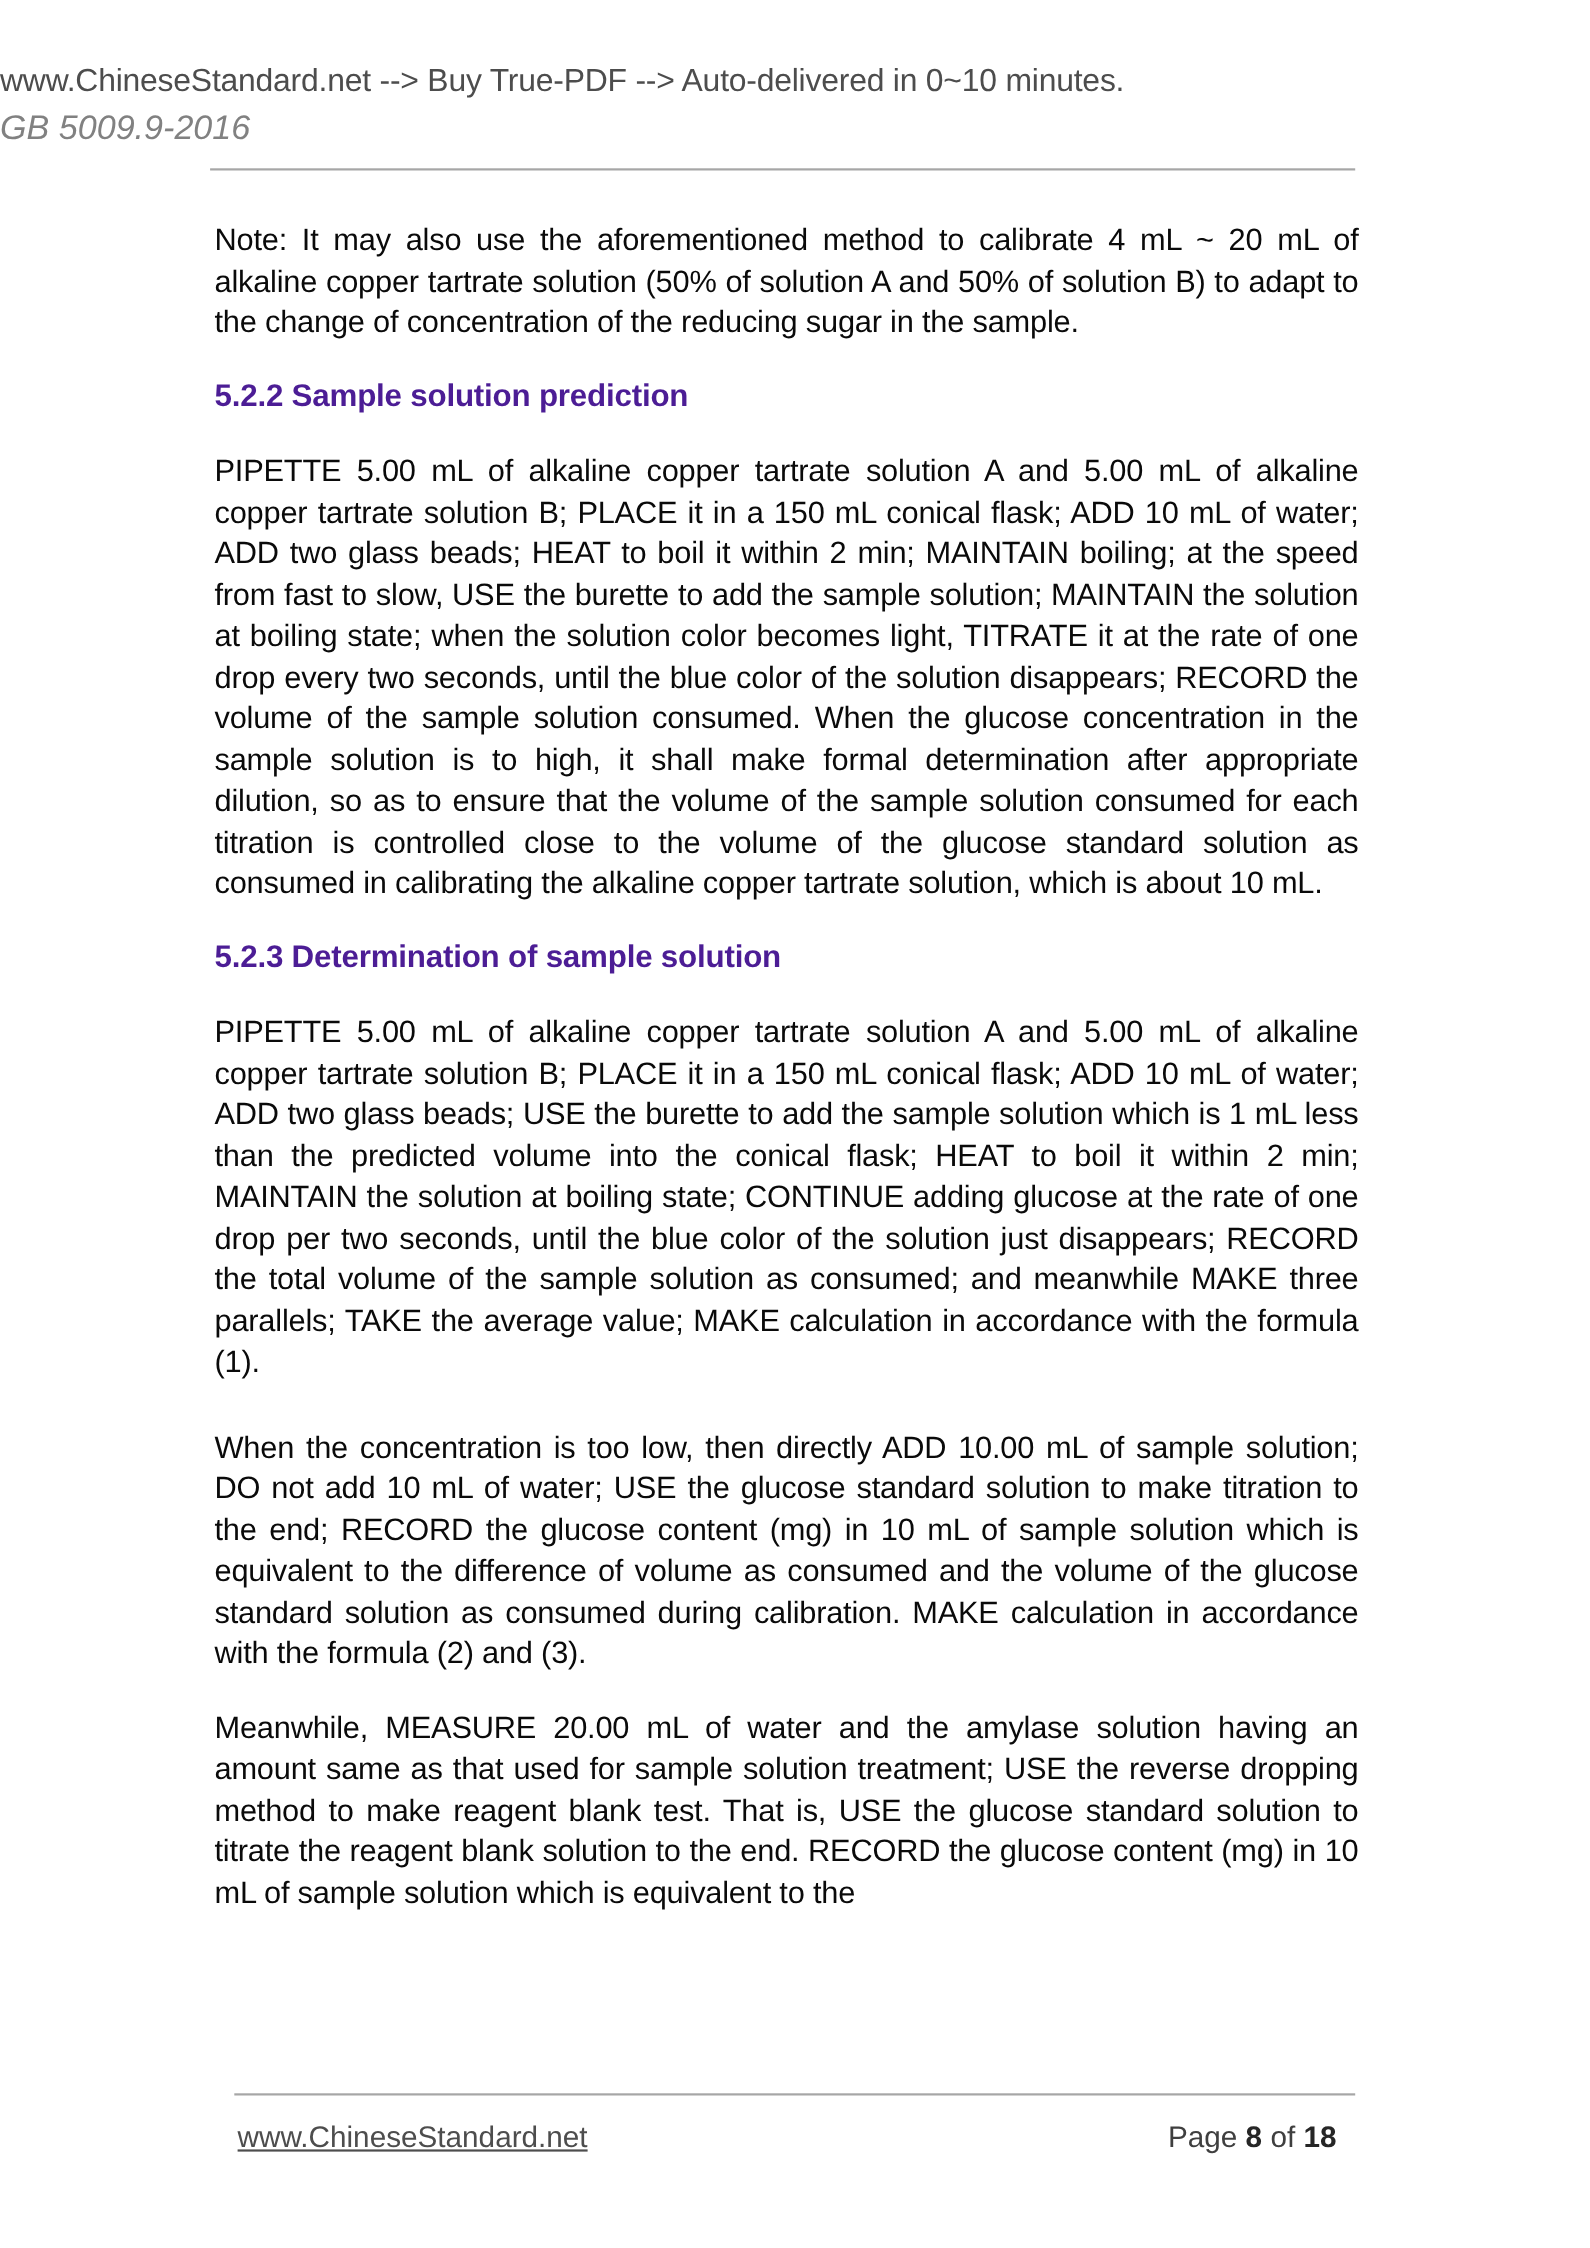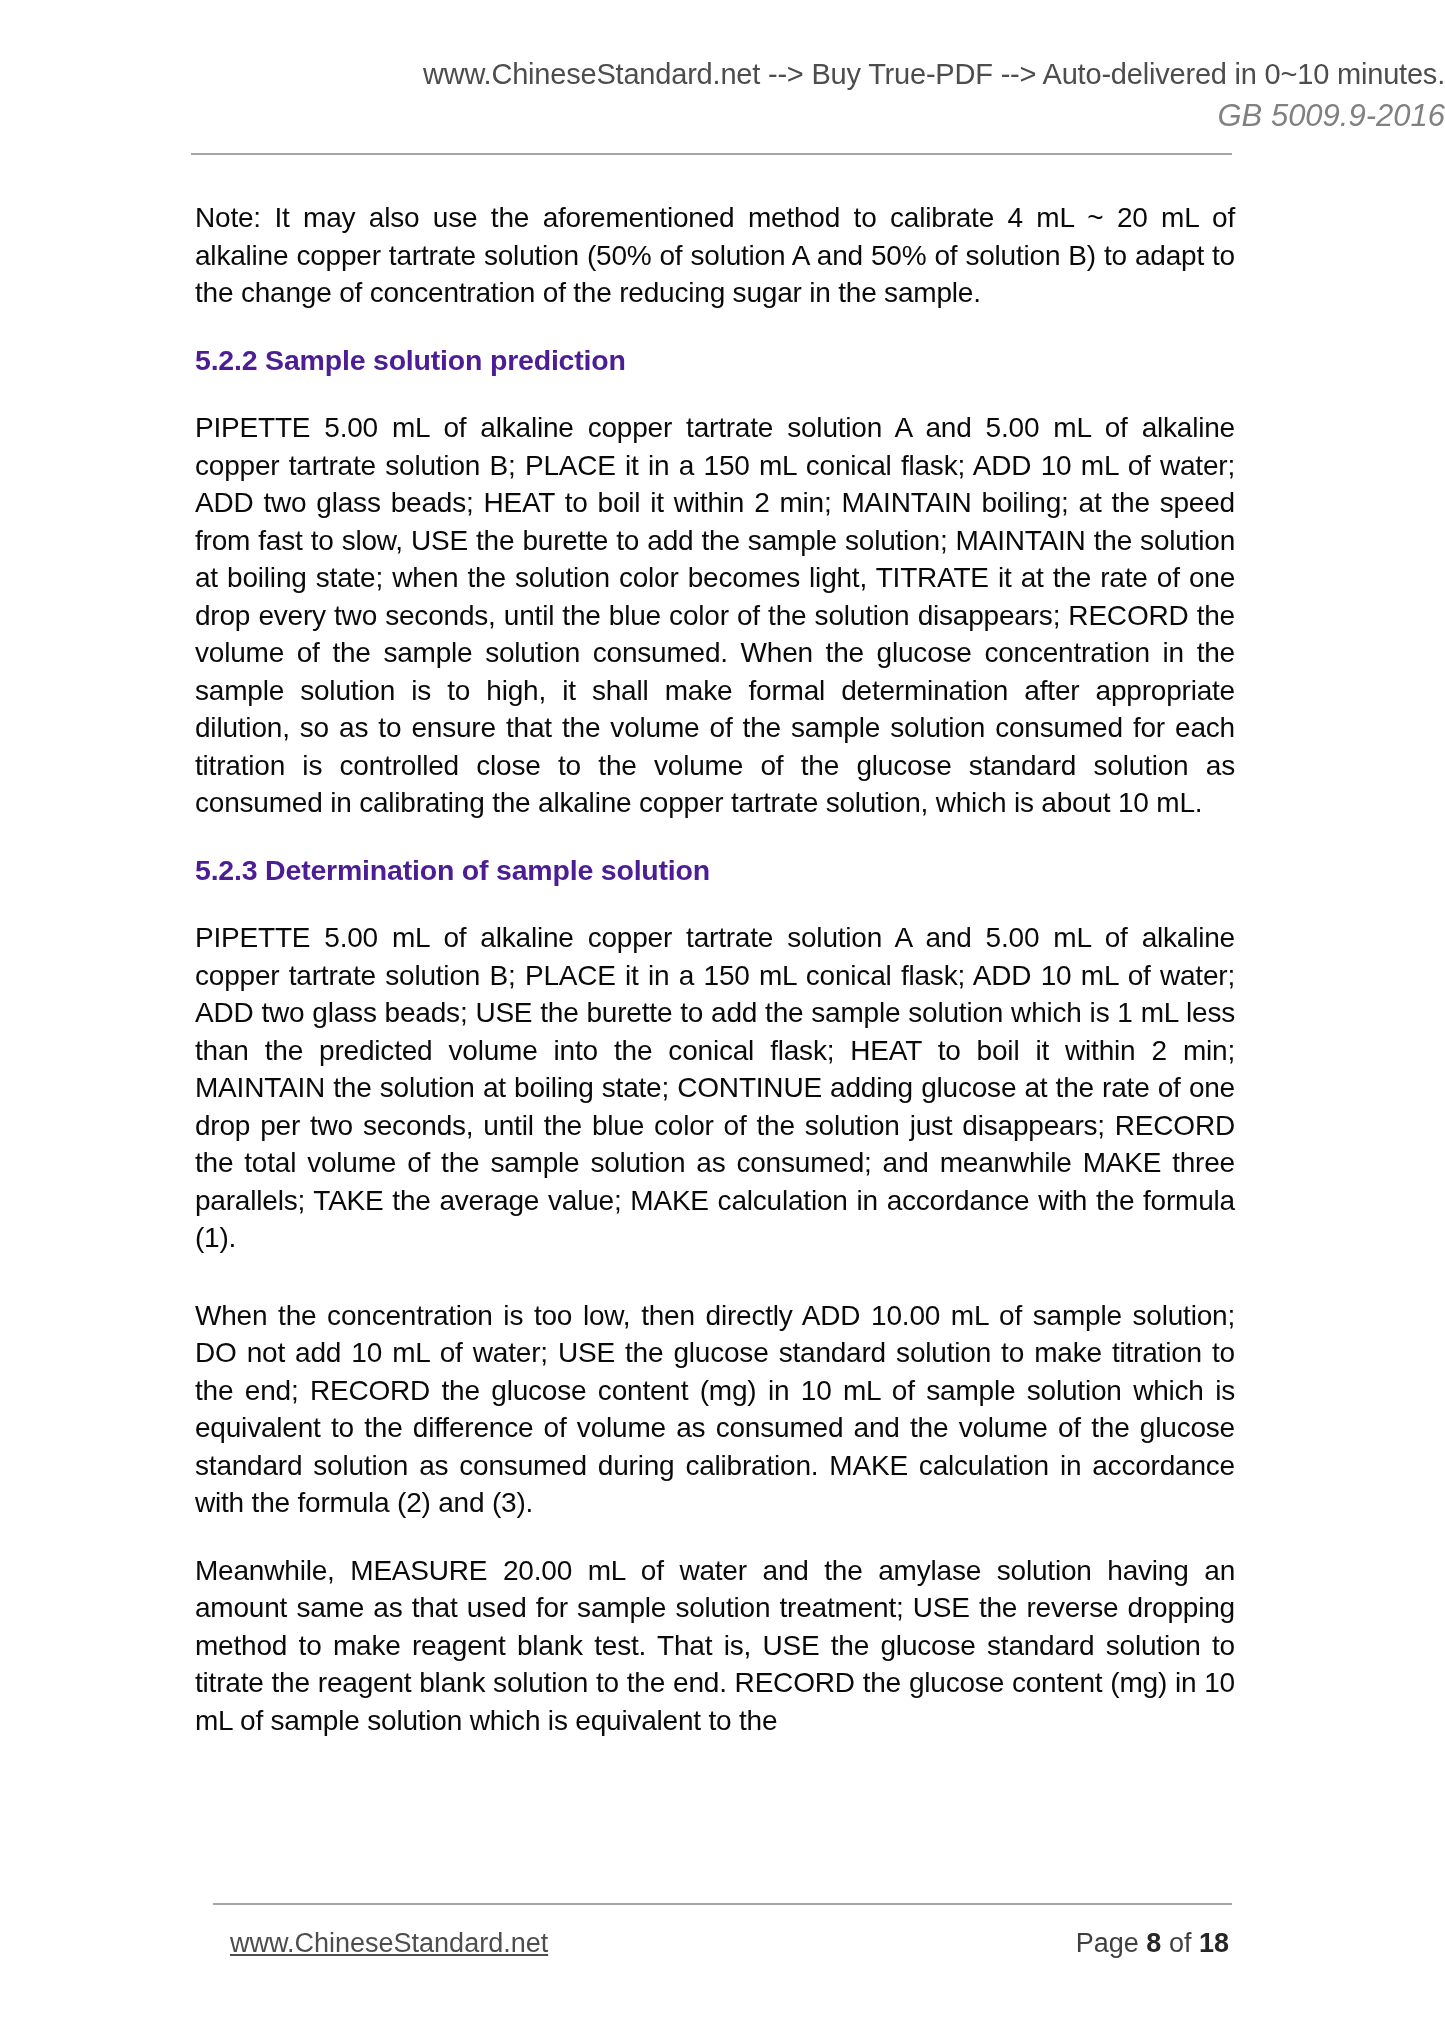--- a/index.html
+++ b/index.html
@@ -10,23 +10,22 @@
   .page {
     position: relative;
     width: 1445px;
     height: 2044px;
     margin: 0 auto;
     background: #ffffff;
     font-family: "Liberation Sans", "DejaVu Sans", sans-serif;
     overflow: hidden;
   }
   .header {
-    text-align: right;
+    text-align: left;
     padding-top: 56px;
-    padding-left: 20px;
   }
   .header-line1 {
     font-size: 29px;
     line-height: 36px;
     color: #4d4d4d;
     letter-spacing: -0.2px;
   }
   .header-line2 {
     font-size: 31px;
     line-height: 30px;
@@ -66,21 +65,21 @@
     text-align: left;
   }
   .footer-rule {
     position: absolute;
     left: 213px;
     top: 1903px;
     width: 1019px;
   }
   .footer {
     position: absolute;
-    left: 230px;
+    left: 216px;
     top: 1925px;
     width: 999px;
     display: flex;
     justify-content: space-between;
     align-items: baseline;
     font-size: 27px;
     line-height: 36px;
   }
   .footer a.site {
     color: #4d4d4d;

